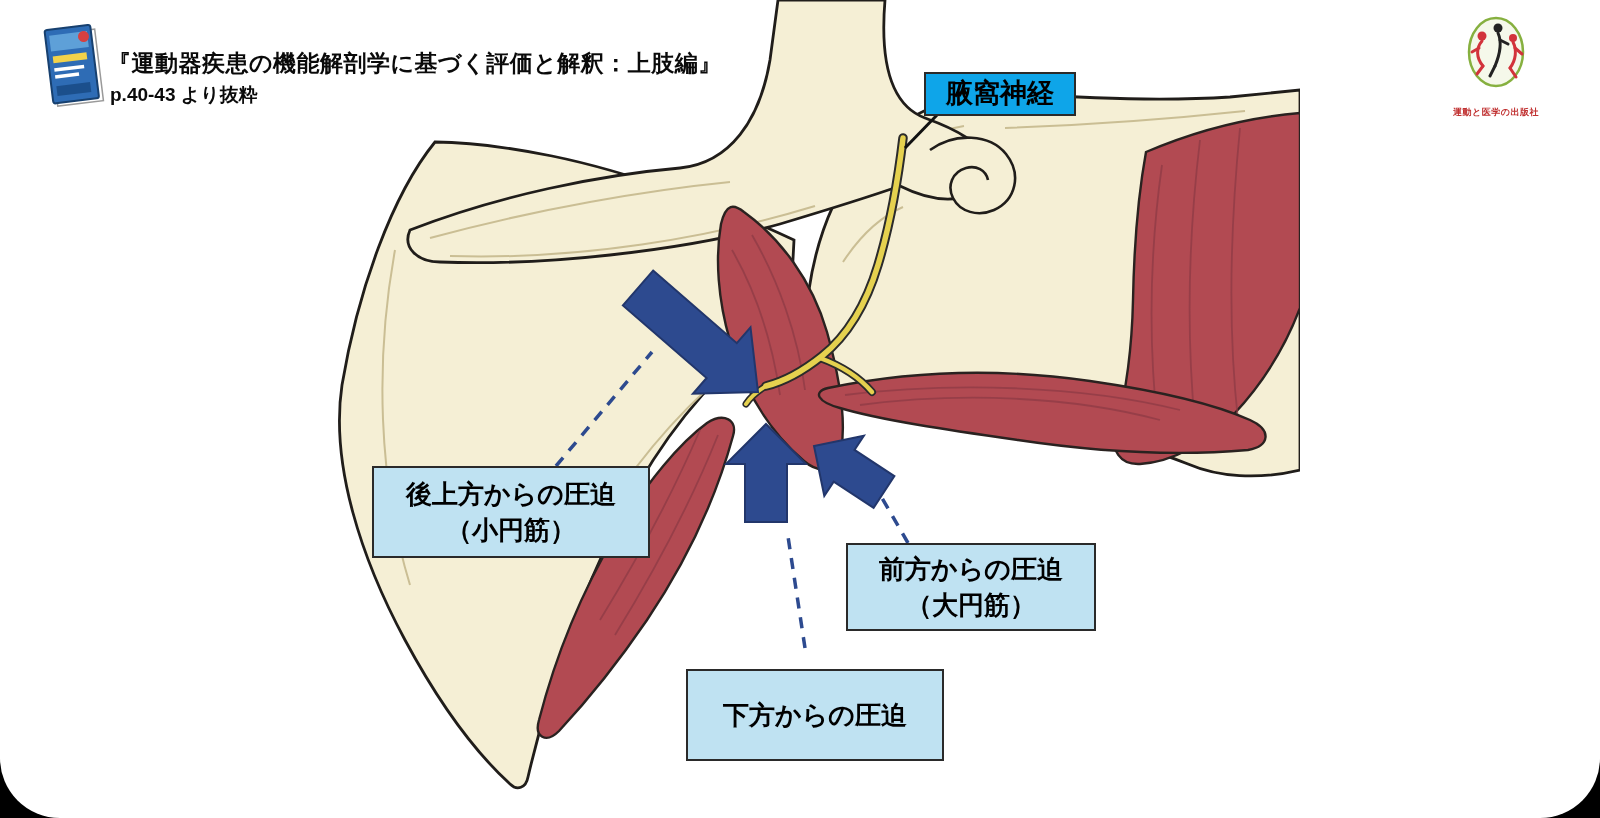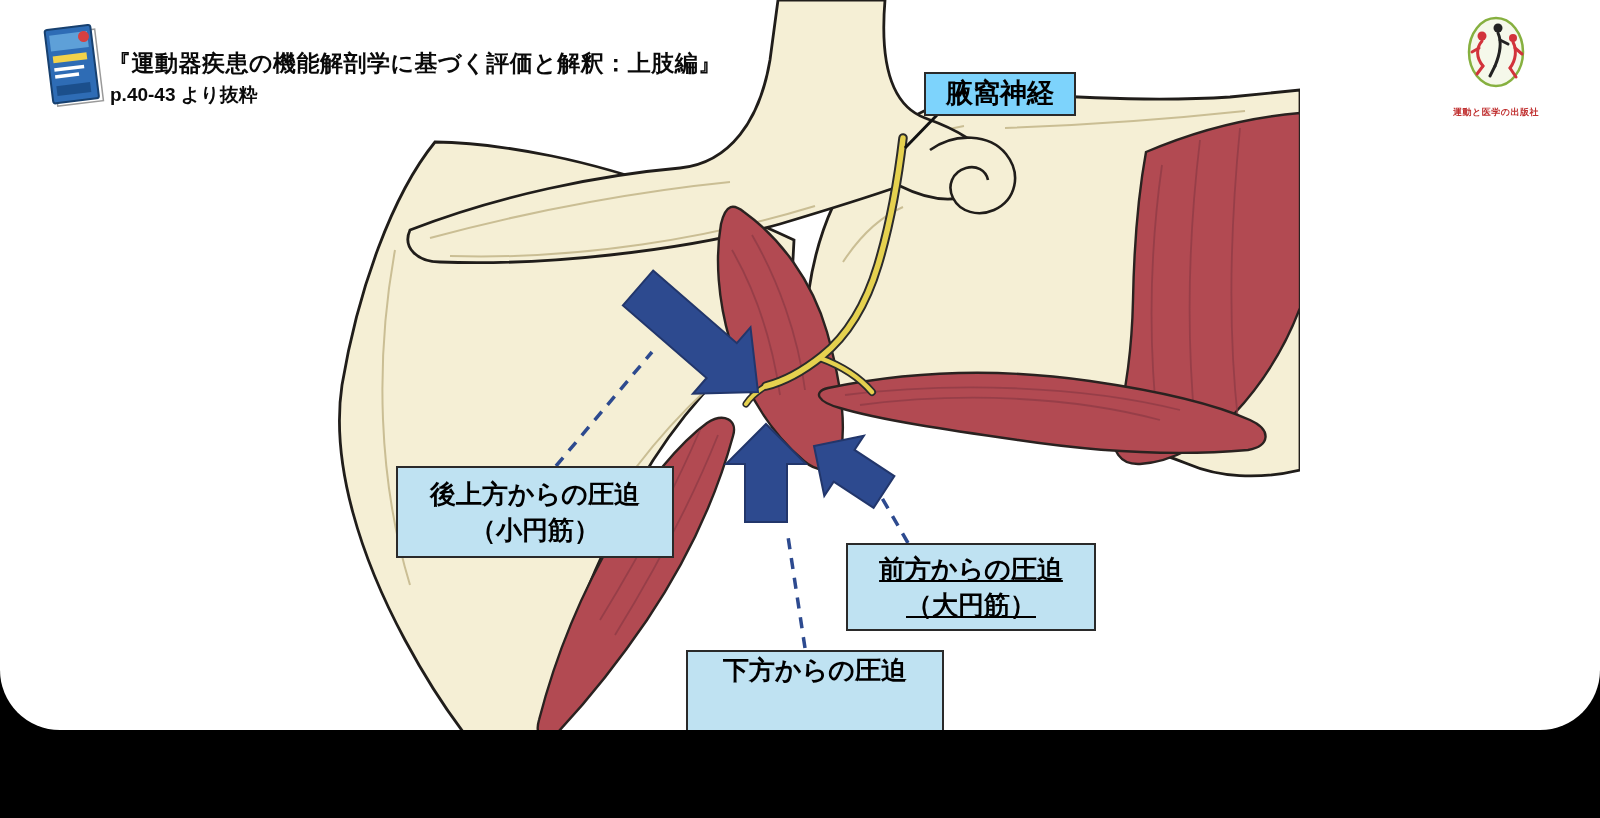--- a/index.html
+++ b/index.html
@@ -1,37 +1,37 @@
 <!DOCTYPE html>
 <html><head>
 <meta charset="utf-8">
 <style>
   html,body{margin:0;padding:0;background:#000;}
   body{width:1600px;height:818px;font-family:"Liberation Sans","DejaVu Sans",sans-serif;}
-  #slide{position:relative;width:1600px;height:730px;background:#fff;border-radius:0 0 60px 60px;overflow:hidden;}
+  #slide{position:relative;width:1600px;height:818px;background:#fff;border-radius:0 0 60px 60px;overflow:hidden;}
 
   
   .hdr-title{position:absolute;left:108px;top:48px;font-size:23px;font-weight:700;color:#0a0a0a;letter-spacing:.5px;white-space:nowrap;}
   .hdr-note{position:absolute;left:110px;top:82px;font-size:19px;font-weight:700;color:#0a0a0a;}
   #book-thumb{position:absolute;left:40px;top:20px;}
   #pub-logo{position:absolute;left:1446px;top:14px;width:100px;text-align:center;}
   #pub-logo .logo-text{font-size:9px;font-weight:700;color:#c03030;margin-top:12px;letter-spacing:.5px;}
 
   
   #anatomy{position:absolute;left:300px;top:0;}
 
   
   .callout{position:absolute;display:flex;flex-direction:column;align-items:center;justify-content:center;
            background:#bfe2f2;border:2px solid #2a2a2a;color:#000;font-weight:700;
            font-size:26px;line-height:1.4;text-align:center;box-sizing:border-box;}
-  .callout.yellow{background:#7dd3fc;}
+  .callout.yellow{background:#0ea5e9;}
   #lbl-nerve{left:924px;top:72px;width:152px;height:44px;font-size:27px;}
-  #lbl-post{left:372px;top:466px;width:278px;height:92px;margin-left:24px;}
-  #lbl-ant{left:846px;top:543px;width:250px;height:88px;text-decoration:underline;}
-  #lbl-inf{left:686px;top:650px;width:258px;height:92px;justify-content:space-between;}
+  #lbl-post{left:372px;top:466px;width:278px;height:92px;}
+  #lbl-ant{left:846px;top:543px;width:250px;height:88px;}
+  #lbl-inf{left:686px;top:669px;width:258px;height:92px;}
 </style>
 </head>
 <body>
 
 <div id="slide">
 
   <svg id="book-thumb" width="66" height="92" viewBox="0 0 66 92">
     <g transform="rotate(-7 33 46)">
       <rect x="13" y="12" width="46" height="72" fill="#ffffff" stroke="#9a9a9a" stroke-width="1.5"></rect>
       <rect x="9" y="7" width="46" height="74" rx="2.5" fill="#2e6cb5" stroke="#17406f" stroke-width="2"></rect>

